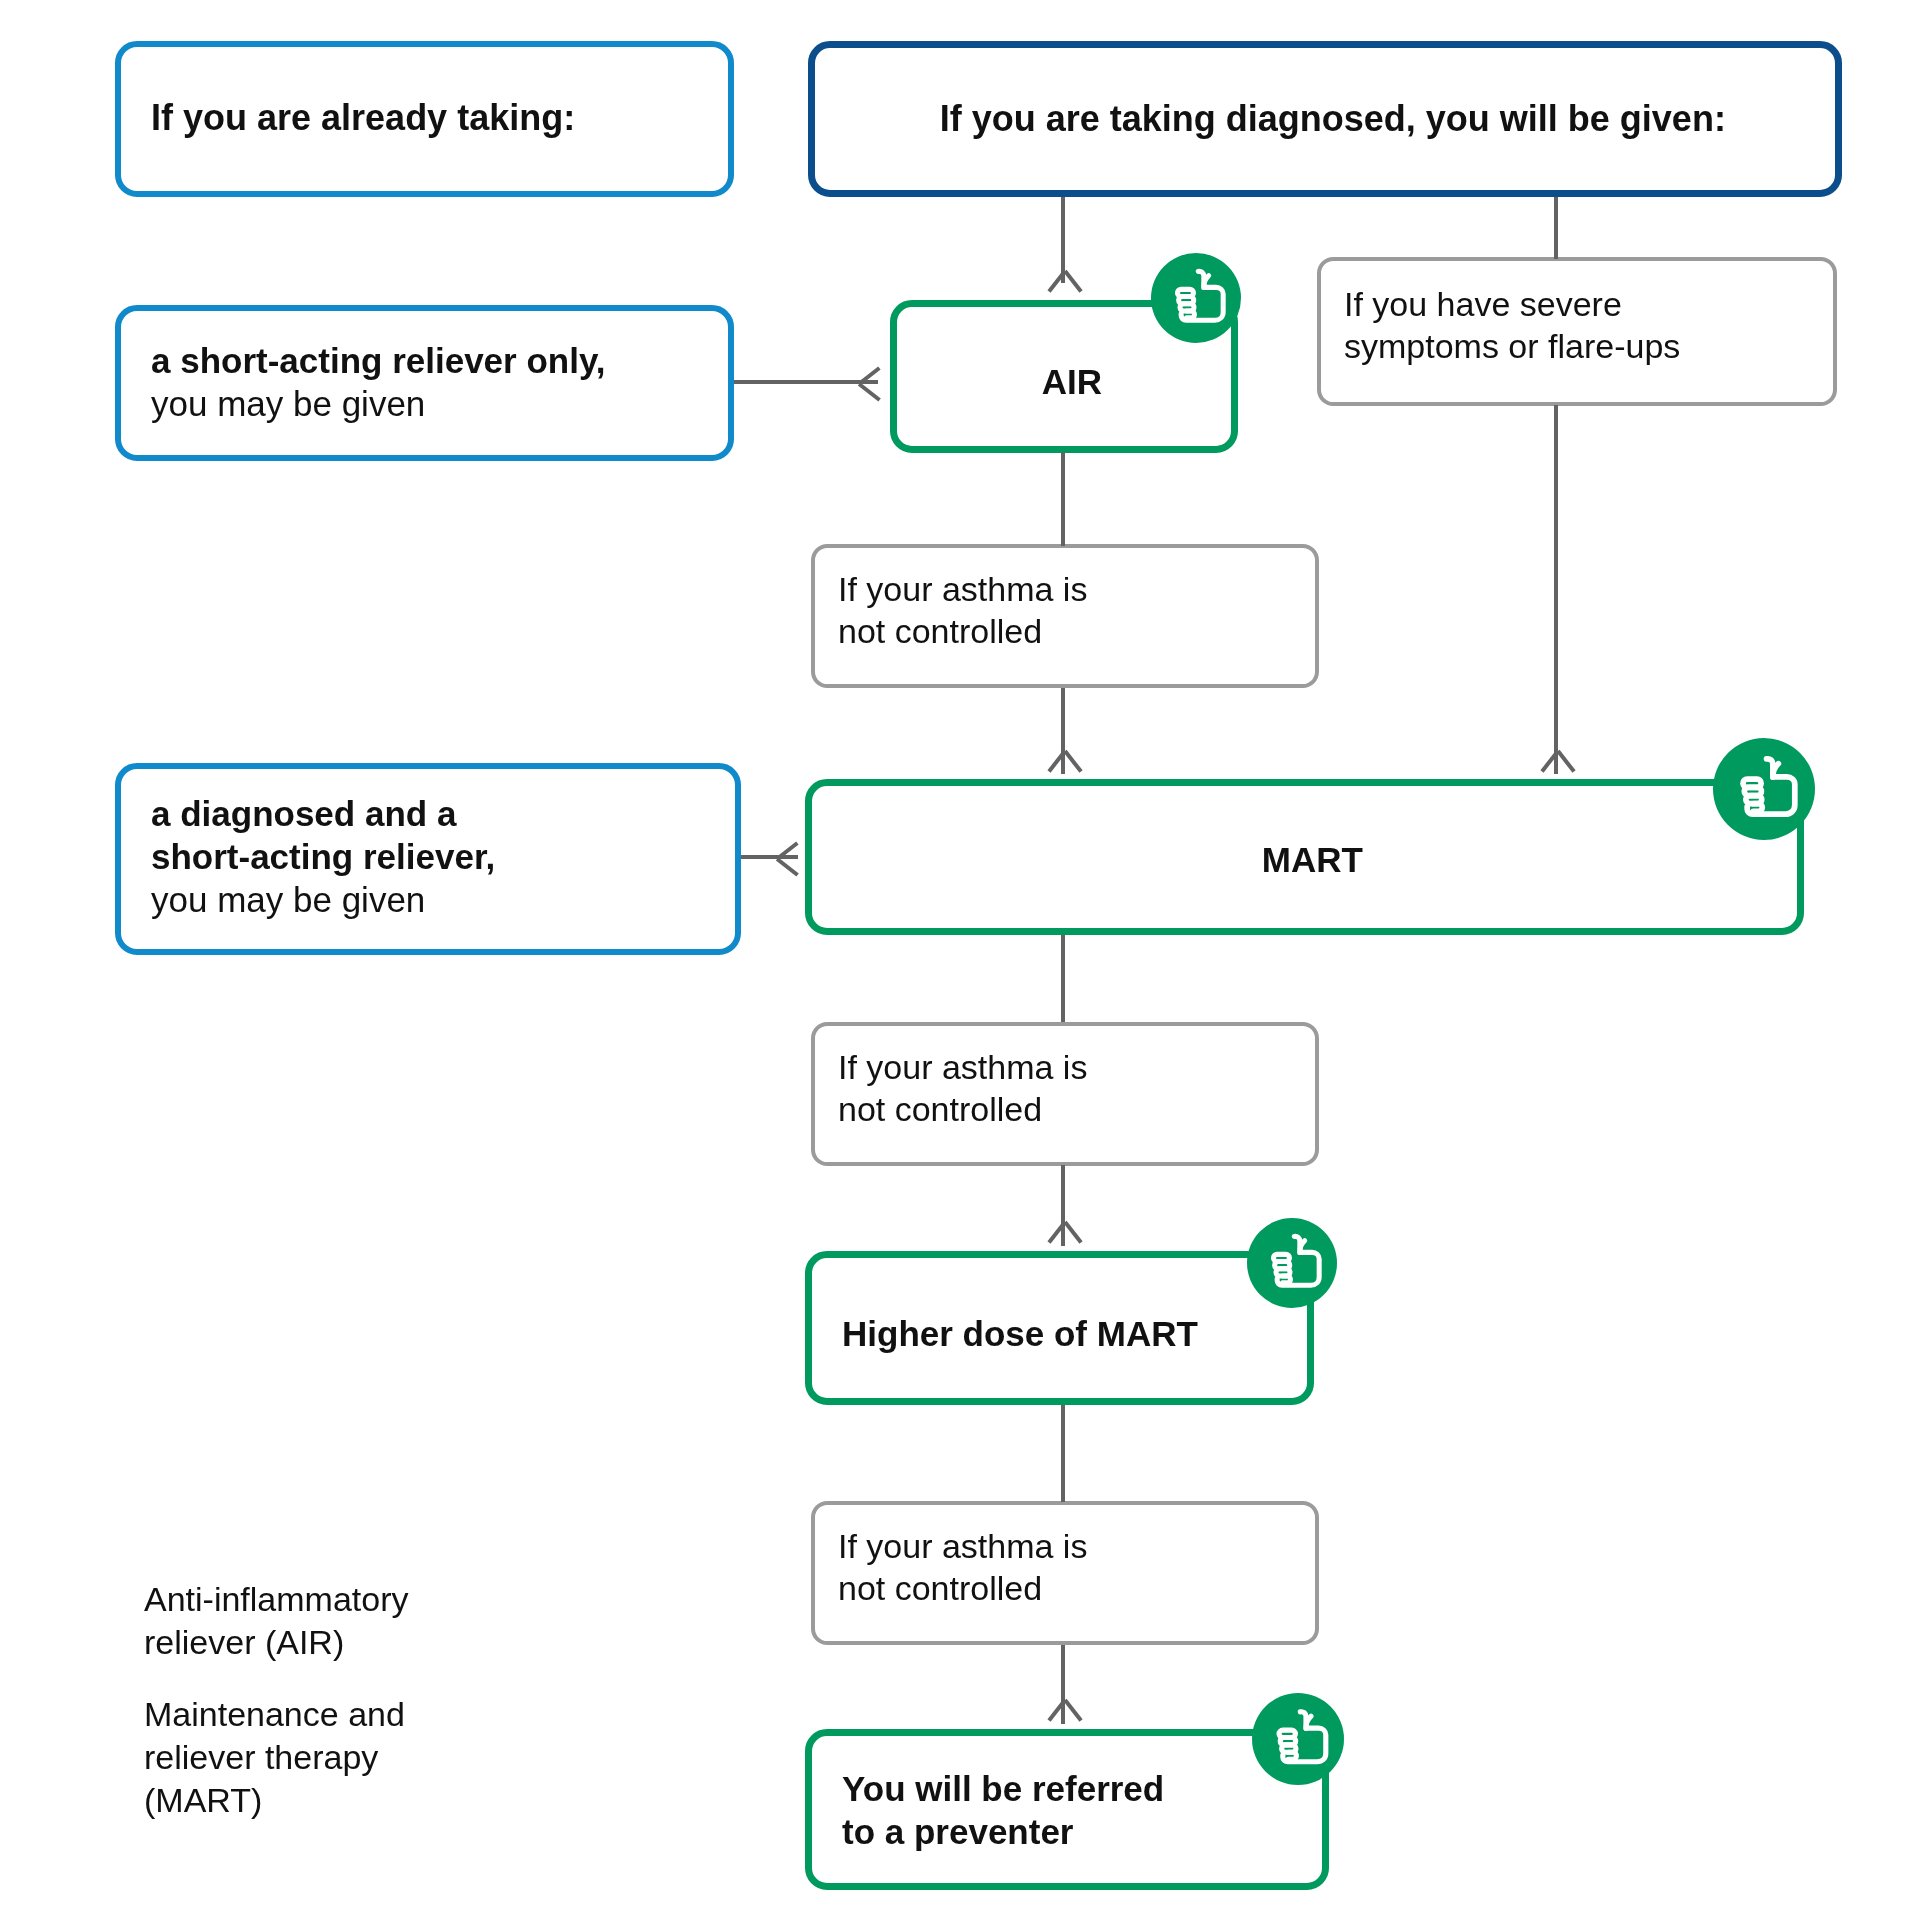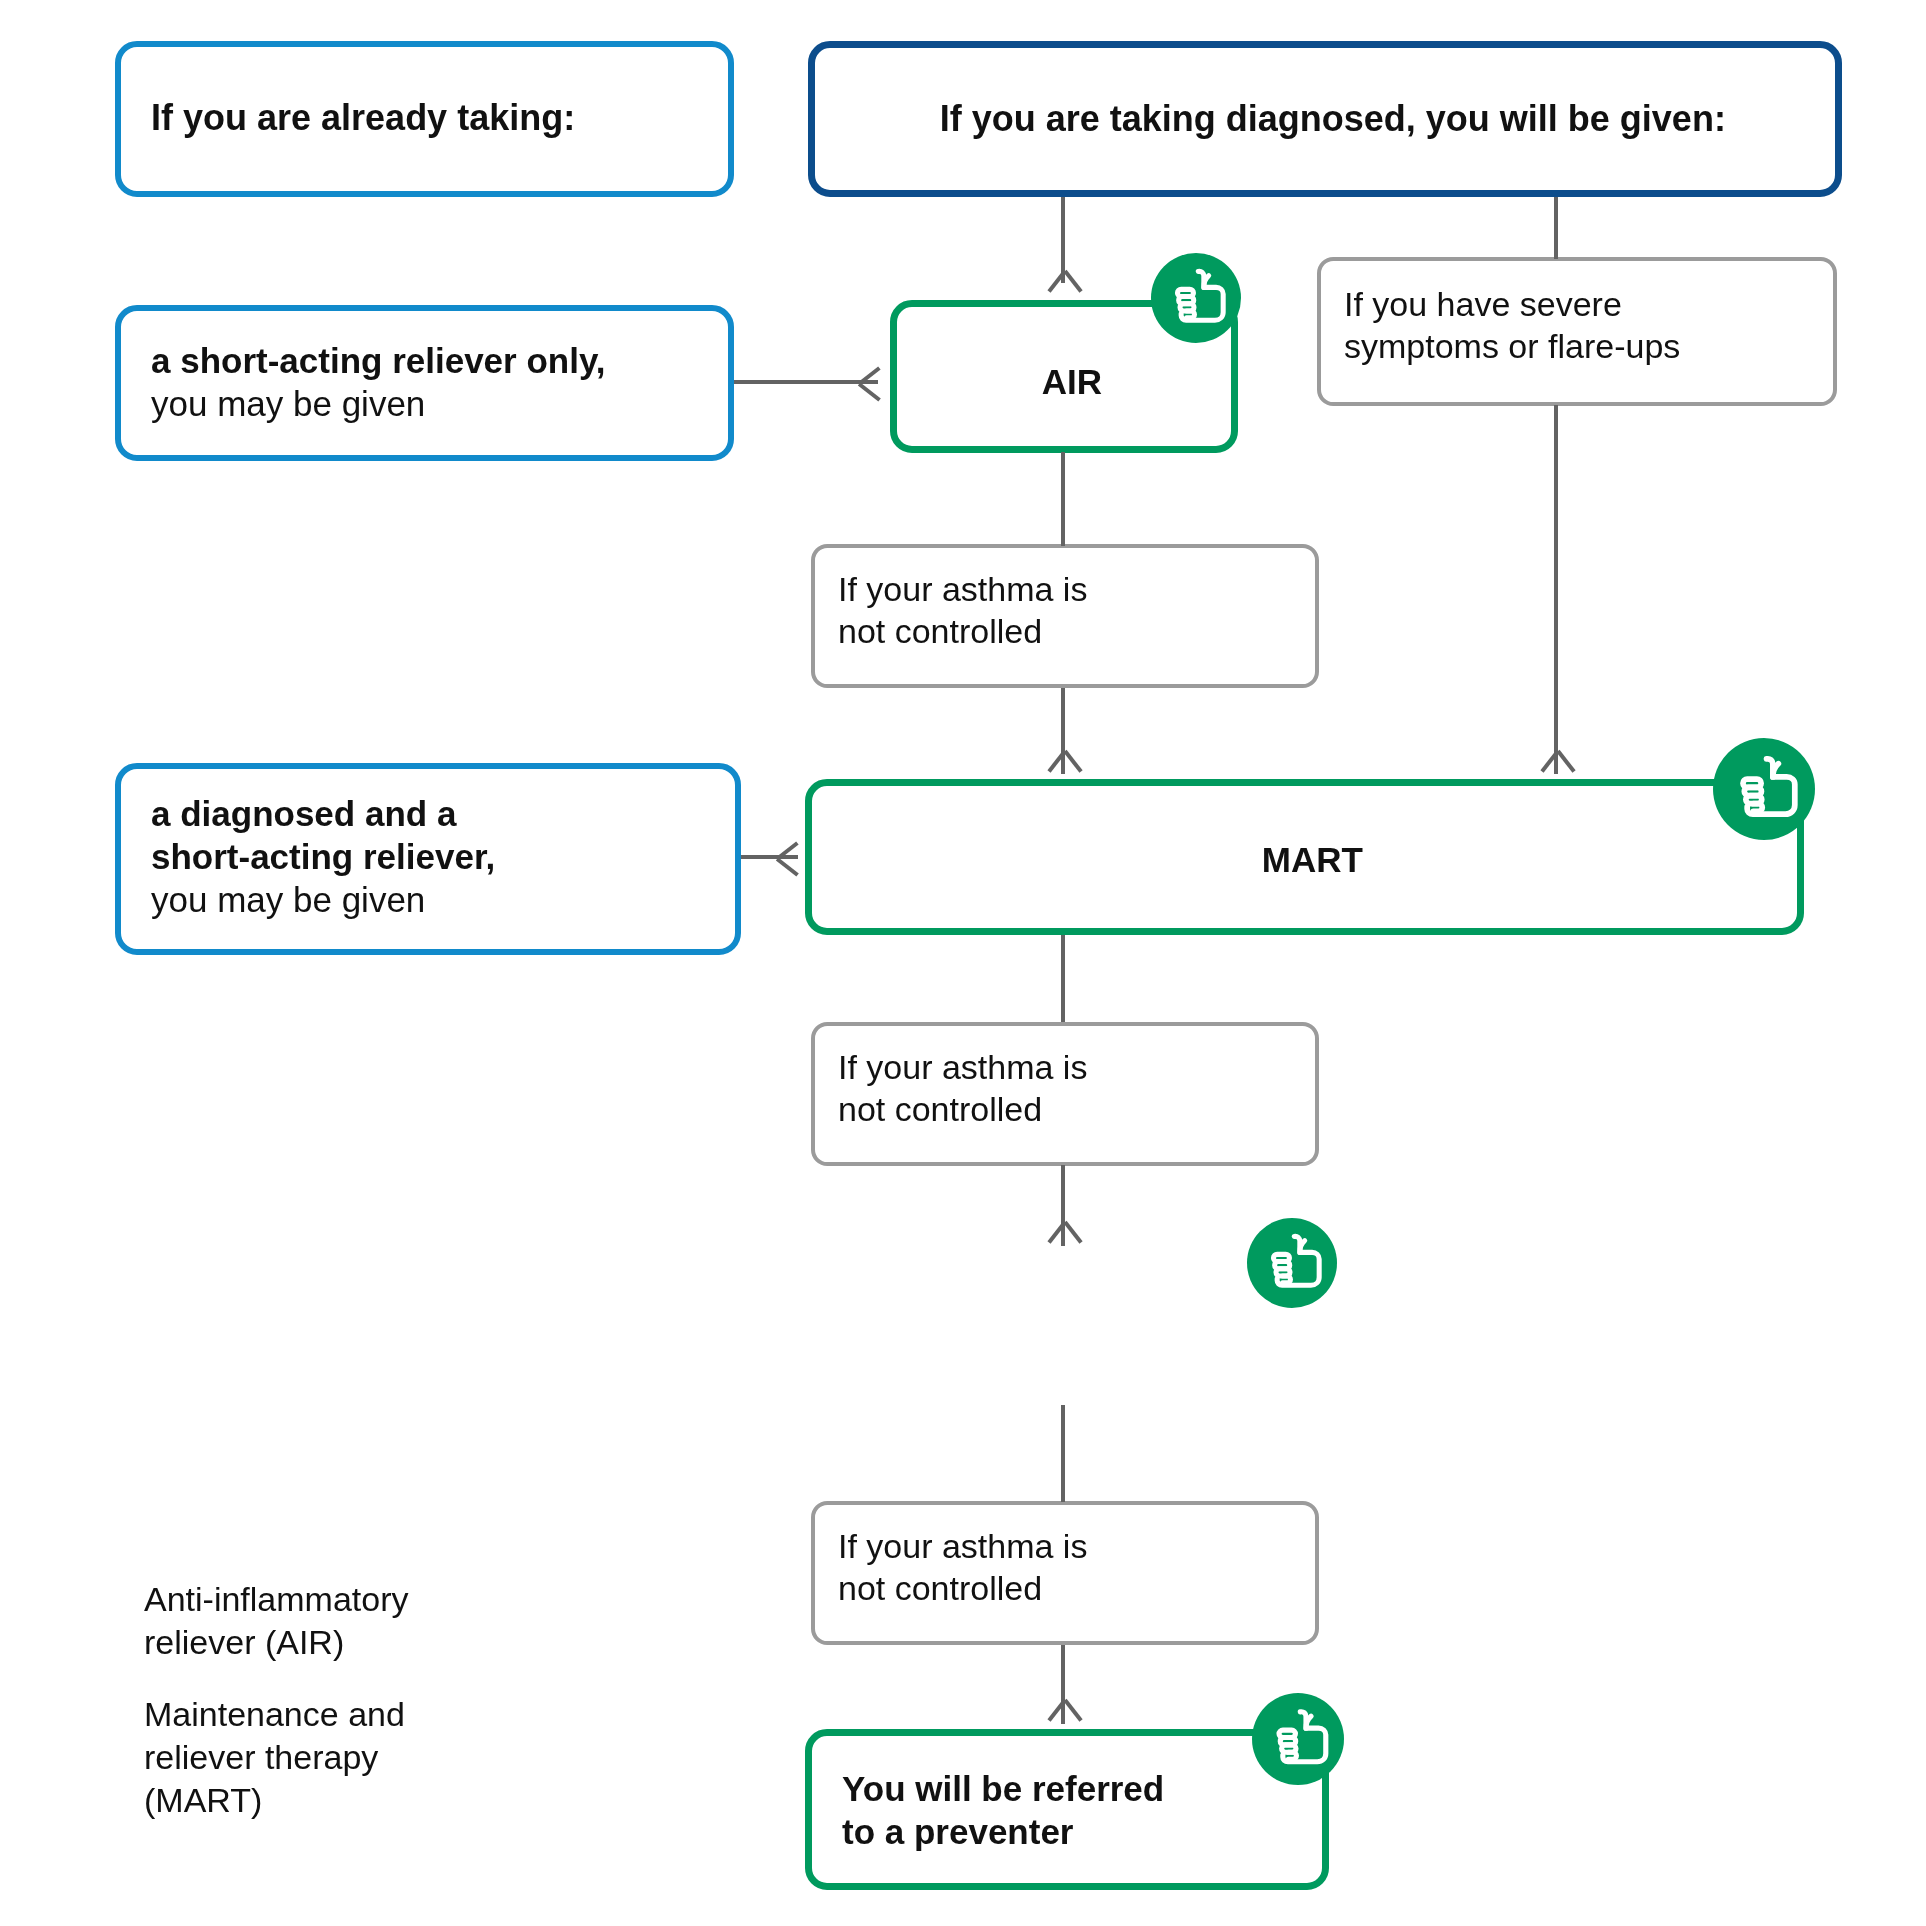--- a/index.html
+++ b/index.html
@@ -100,20 +100,23 @@
     <div class="txt t-bold fs-body center" style="top:52px;">MART</div>
   </div>
 
   <div class="box b-grey" style="left:811px;top:1022px;width:508px;height:144px;border-radius:16.3px;">
     <div class="txt" style="top:20px;left:23px;">
       <span class="ln t-reg fs-small">If your asthma is</span>
       <span class="ln t-reg fs-small">not controlled</span>
     </div>
   </div>
 
+  <div class="box b-green" style="left:805px;top:1251px;width:509px;height:154px;">
+    <div class="txt t-bold fs-body" style="top:54px;">Higher dose of MART</div>
+  </div>
 
   <div class="box b-grey" style="left:811px;top:1501px;width:508px;height:144px;border-radius:16.3px;">
     <div class="txt" style="top:20px;left:23px;">
       <span class="ln t-reg fs-small">If your asthma is</span>
       <span class="ln t-reg fs-small">not controlled</span>
     </div>
   </div>
 
   <div class="box b-green" style="left:805px;top:1729px;width:524px;height:161px;">
     <div class="txt" style="top:31px;">

